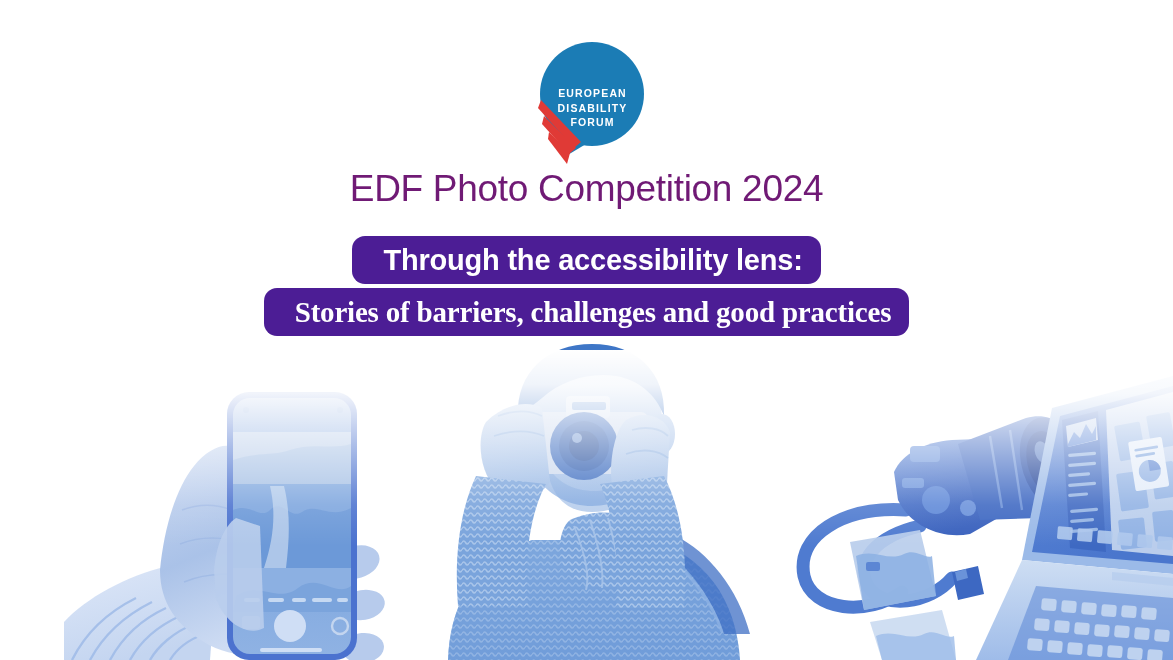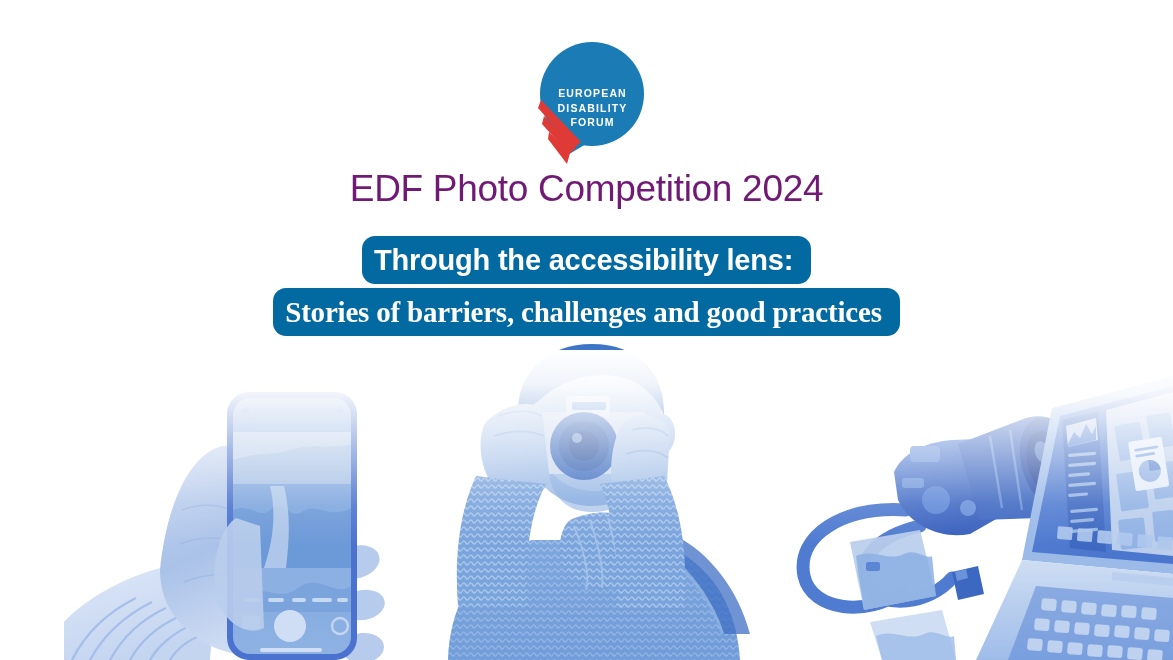--- a/index.html
+++ b/index.html
@@ -81,27 +81,27 @@
     top: 236px;
     left: 0;
     width: 100%;
     text-align: center;
     line-height: 44px;
     font-size: 0;
   }
 
   .banner-line {
     display: inline-block;
-    background: #0369a1;
+    background: #4c1d95;
     color: #ffffff;
     font-size: 29px;
     font-weight: 700;
     letter-spacing: -0.2px;
     line-height: 38px;
-    padding: 5px 18px 5px 12px;
+    padding: 5px 18px 5px 31px;
     border-radius: 13px;
     white-space: nowrap;
   }
 
   .banner-row { display: block; font-size: 0; }
   .banner-row + .banner-row { margin-top: -4px; font-family: Liberation Serif, serif; }
 
   
   .photos {
     position: absolute;

